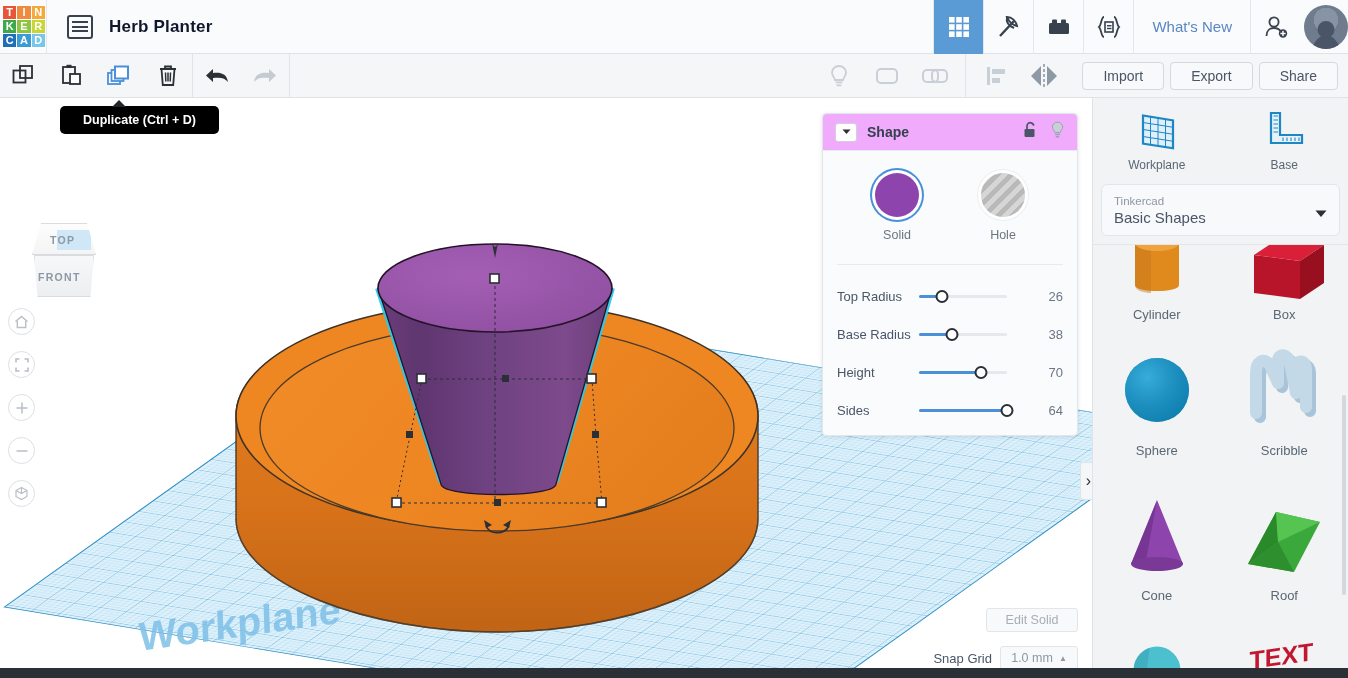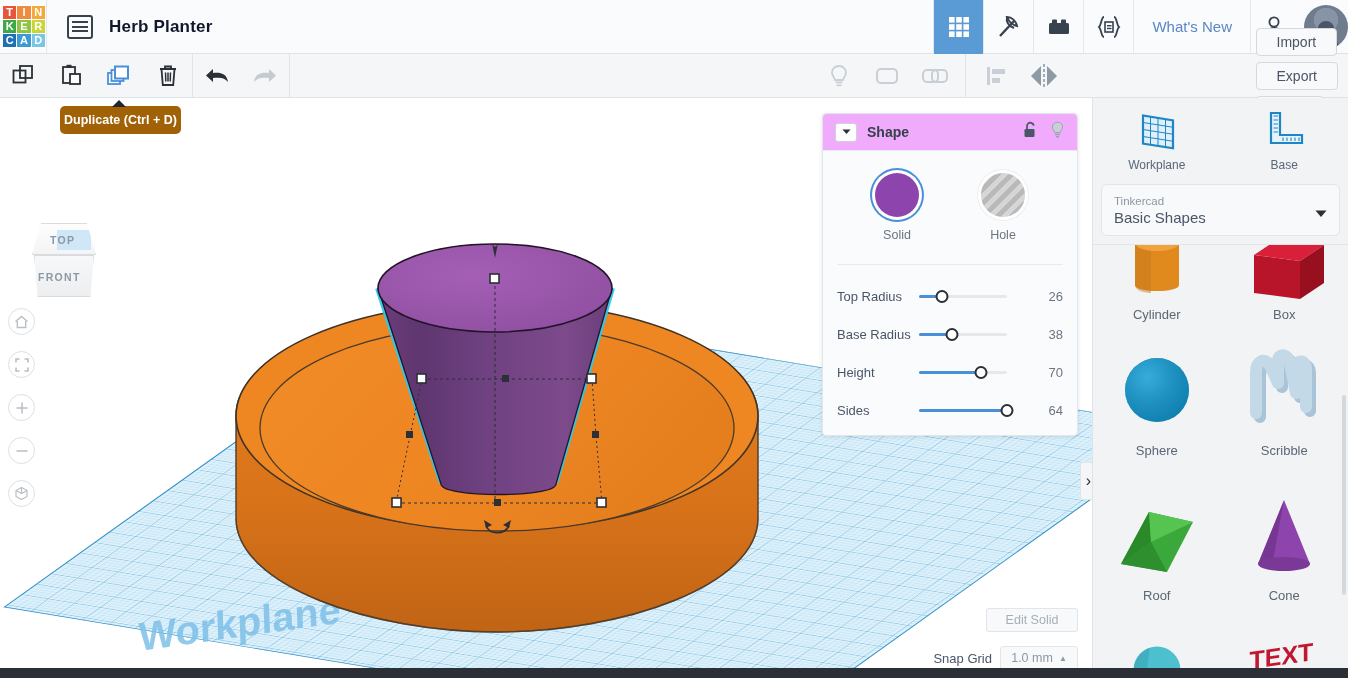--- a/index.html
+++ b/index.html
@@ -65,40 +65,40 @@
   
   .toolbar {
     position: absolute; left: 0; top: 54px; width: 1348px; height: 44px;
     background: #f4f6f8; border-bottom: 1px solid #dfe3e8;
     display: flex; align-items: center;
   }
   .tbtn {
     width: 48px; height: 43px; display: flex; align-items: center; justify-content: center;
   }
   .tdiv { width: 1px; height: 43px; background: #e0e4e9; }
-  .rightbtns { margin-left: auto; display: flex; align-items: flex-start; gap: 6px; padding-right: 10px; flex-direction: column; }
+  .rightbtns { margin-left: auto; display: flex; align-items: center; gap: 6px; padding-right: 10px; }
   .pillbtn {
     height: 28px; padding: 0 20px; border: 1px solid #d4d9df; border-radius: 4px;
     background: #f7f9fa; color: #4a5568; font-size: 14px;
     display: flex; align-items: center; justify-content: center;
   }
 
   
   .viewport {
     position: absolute; left: 0; top: 98px; width: 1092px; height: 570px;
     background: #ffffff; overflow: hidden;
   }
   .viewport-bottom {
     position: absolute; left: 0; top: 668px; width: 1348px; height: 10px; background: #2b2f36;
   }
 
   
   .tooltip {
-    position: absolute; left: 60px; top: 106px; background: #a16207; color: #fff;
-    font-size: 12.5px; font-weight: bold; padding: 7px 4px; border-radius: 5px; z-index: 40;
+    position: absolute; left: 60px; top: 106px; background: #000000; color: #fff;
+    font-size: 12.5px; font-weight: bold; padding: 7px 23px; border-radius: 5px; z-index: 40;
   }
   .tooltip::before {
     content: ""; position: absolute; left: 52px; top: -6px;
     border-left: 7px solid transparent; border-right: 7px solid transparent;
     border-bottom: 7px solid #22262b;
   }
 
   
   .viewcube { position: absolute; left: 24px; top: 125px; width: 80px; height: 80px; }
   .vc-top {
@@ -377,21 +377,21 @@
           <path d="M12 3 L12 23 L2 13 Z" fill="#8e99a6"></path>
           <path d="M18 3 L18 23 L28 13 Z" fill="#8e99a6"></path>
           <path d="M15 1 L15 25" stroke="#8e99a6" stroke-width="1.6" stroke-dasharray="3,2"></path>
         </svg>
       </div>
     </div>
 
     <div class="rightbtns">
       <div class="pillbtn">Import</div>
       <div class="pillbtn">Export</div>
-      <div class="pillbtn">Grid</div>
+      <div class="pillbtn">Share</div>
     </div>
   </div>
 
   <div class="viewport">
     <svg class="scene" width="1092" height="570" viewBox="0 0 1092 570">
       <defs>
         <pattern id="fineGrid" width="5.2" height="5.2" patternUnits="userSpaceOnUse">
           <path d="M5.2 0 L0 0 0 5.2" fill="none" stroke="#7cc4e8" stroke-width="0.5"></path>
         </pattern>
         <pattern id="majGrid" width="26" height="26" patternUnits="userSpaceOnUse">
@@ -684,35 +684,35 @@
       <div class="shape-cell">
         <svg width="100" height="104" viewBox="0 0 100 104">
           <path d="M26 82 L26 42 C26 30 34 26 40 34 L48 52 L48 30 C48 22 58 22 60 32 L66 62 L66 38 C66 28 76 28 76 38 L76 76" fill="none" stroke="#a9c4d9" stroke-width="12" stroke-linecap="round" stroke-linejoin="round"></path>
           <path d="M22 78 L22 38 C22 26 30 22 36 30 L44 48 L44 26 C44 18 54 18 56 28 L62 58 L62 34 C62 24 72 24 72 34 L72 72" fill="none" stroke="#c3d9e8" stroke-width="12" stroke-linecap="round" stroke-linejoin="round"></path>
         </svg>
         <div class="sh-lbl">Scribble</div>
       </div>
 
       <div class="shape-cell">
         <svg width="100" height="104" viewBox="0 0 100 104">
+          <path d="M50 20 L76 84 C70 90 30 90 24 84 Z" fill="#8e44ad"></path>
+          <path d="M50 20 L38 86 C32 86 27 85 24 84 Z" fill="#6f3189" opacity="0.7"></path>
+          <ellipse cx="50" cy="84" rx="26" ry="7" fill="#7a3897"></ellipse>
+        </svg>
+        <div class="sh-lbl">Cone</div>
+      </div>
+      <div class="shape-cell">
+        <svg width="100" height="104" viewBox="0 0 100 104">
           <path d="M14 84 L42 32 L86 42 L60 92 Z" fill="#3aa83a"></path>
           <path d="M14 84 L42 32 L44 62 Z" fill="#2a8a2a"></path>
           <path d="M44 62 L42 32 L86 42 Z" fill="#55c451"></path>
           <path d="M14 84 L44 62 L60 92 Z" fill="#2e8f2e"></path>
         </svg>
         <div class="sh-lbl">Roof</div>
       </div>
-      <div class="shape-cell">
-        <svg width="100" height="104" viewBox="0 0 100 104">
-          <path d="M50 20 L76 84 C70 90 30 90 24 84 Z" fill="#8e44ad"></path>
-          <path d="M50 20 L38 86 C32 86 27 85 24 84 Z" fill="#6f3189" opacity="0.7"></path>
-          <ellipse cx="50" cy="84" rx="26" ry="7" fill="#7a3897"></ellipse>
-        </svg>
-        <div class="sh-lbl">Cone</div>
-      </div>
 
       <div class="shape-cell" style="height:50px;overflow:hidden;">
         <svg width="100" height="60" viewBox="0 0 100 60">
           <path d="M18 60 A32 32 0 0 1 82 60 Z" fill="#4cc0cf"></path>
           <path d="M18 60 A32 32 0 0 1 40 30 L36 60 Z" fill="#39a4b4" opacity="0.6"></path>
         </svg>
       </div>
       <div class="shape-cell" style="height:50px;overflow:hidden;">
         <svg width="110" height="60" viewBox="0 0 110 60">
           <text x="8" y="60" font-family="Liberation Sans, sans-serif" font-size="34" font-weight="bold" fill="#c2182f" transform="skewY(-8)">TEXT</text>

